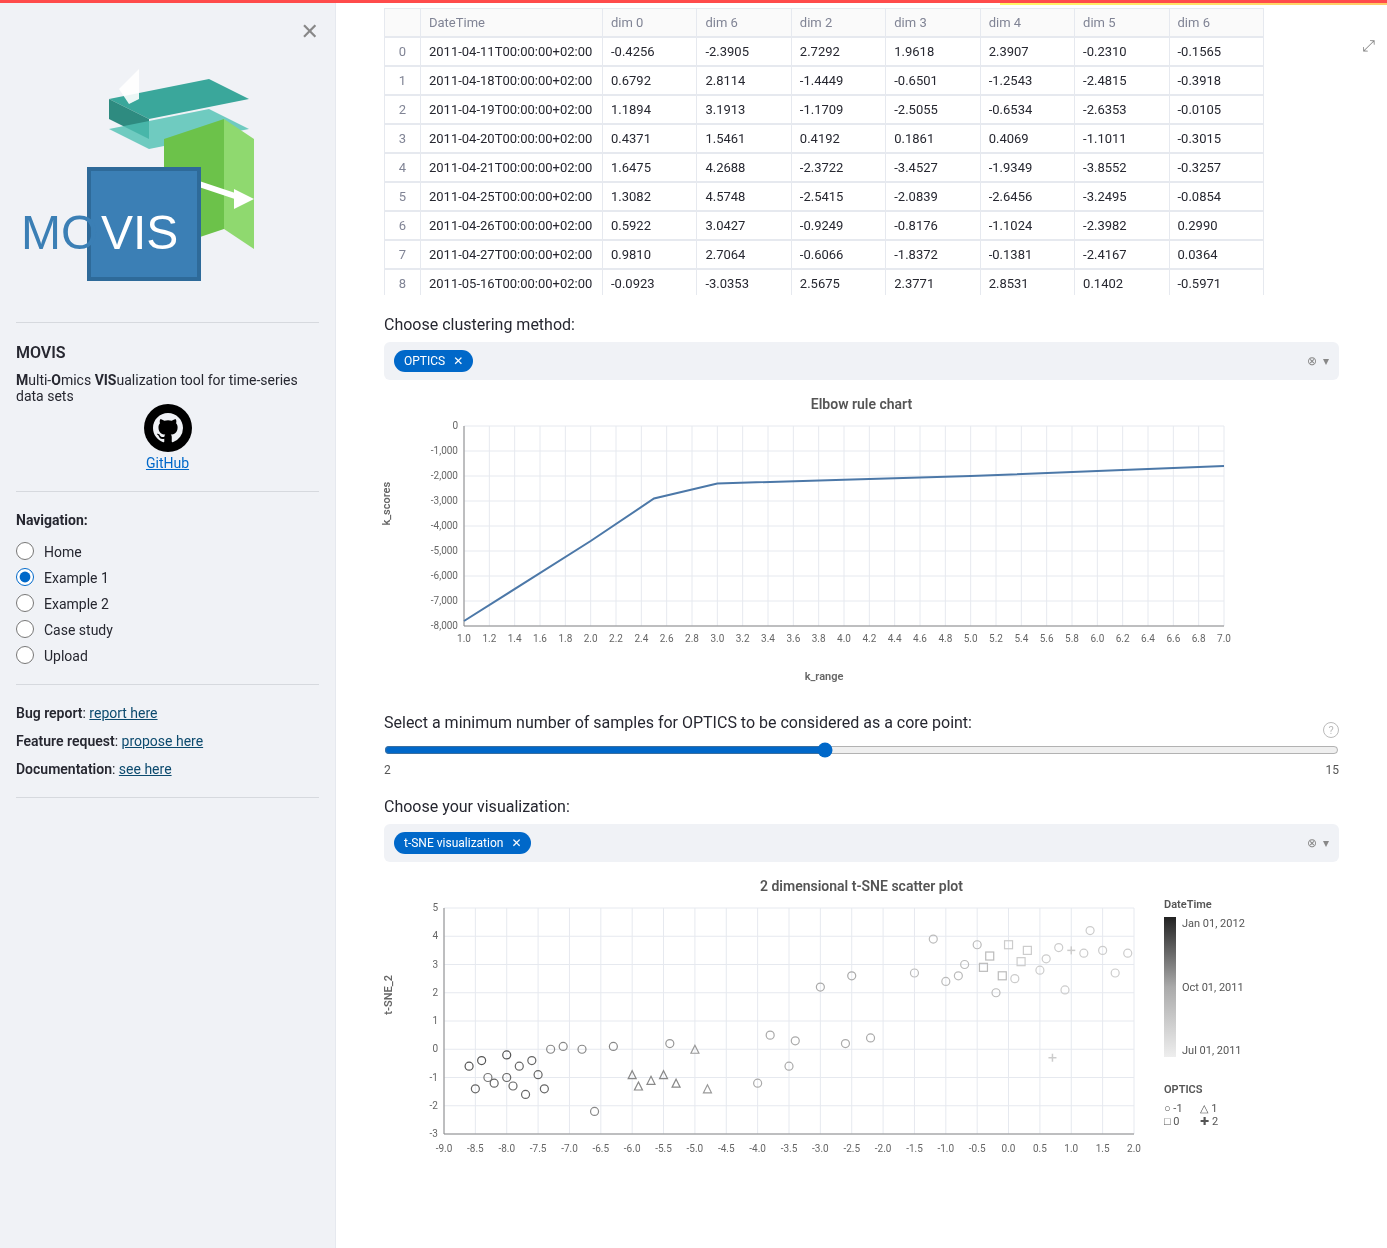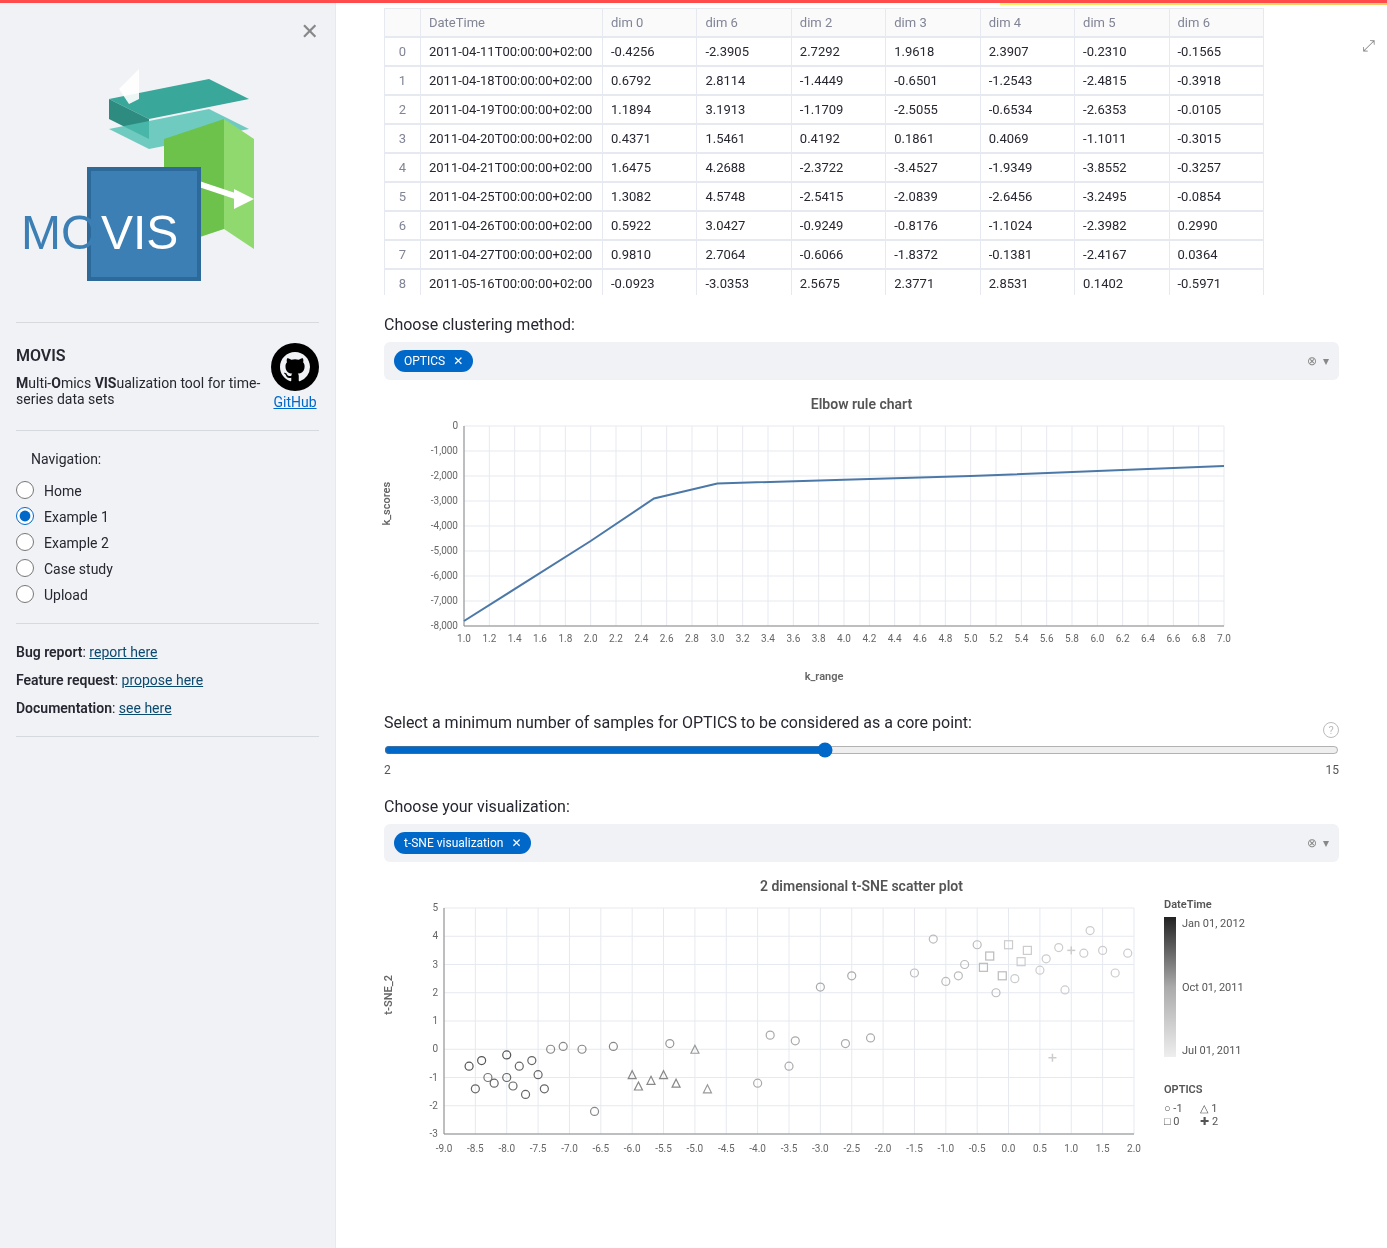--- a/index.html
+++ b/index.html
@@ -22,27 +22,27 @@
   padding: 16px;
   border-right: 1px solid #e6e9ef;
   flex-shrink: 0;
   overflow-y: auto;
 }
 .close-btn { float: right; color: #888; font-size: 22px; cursor: pointer; }
 .logo-wrap { text-align: right; margin: 30px 0 30px; }
 .logo-svg { width: 300px; height: 240px; }
 hr { border: none; border-top: 1px solid #d6d9de; margin: 20px 0; }
 .app-title { font-weight: 600; font-size: 16px; }
-.gh-block { display: flex; justify-content: flex-end; align-items: center; margin-top: 10px; }
+.gh-block { display: flex; justify-content: flex-end; align-items: center; margin-top: 10px; flex-direction: column; }
 .gh-left { flex: 1; }
 .gh-right { text-align: center; }
 .gh-icon { width: 48px; height: 48px; background: #000; border-radius: 50%; display: inline-block; position: relative; }
 .gh-icon::before { content: ""; position: absolute; width: 28px; height: 28px; background: #f0f2f6; border-radius: 50% 50% 0 0 / 60% 60% 0 0; bottom: 0; left: 10px; clip-path: polygon(20% 100%, 20% 70%, 0 50%, 10% 20%, 30% 10%, 50% 5%, 70% 10%, 90% 20%, 100% 50%, 80% 70%, 80% 100%, 60% 100%, 60% 85%, 40% 85%, 40% 100%); opacity: 0; }
 .gh-link { display: block; color: #0068c9; text-decoration: underline; margin-top: 0; }
-.nav-label { font-weight: 400; margin: 20px 15px 14px; }
+.nav-label { font-weight: 700; margin: 20px 0 14px; }
 .radio-group { }
 .radio-item { display: flex; align-items: flex-end; margin: 8px 0; cursor: pointer; }
 .radio-item input { margin-right: 10px; width: 18px; height: 18px; accent-color: #0068c9; }
 .link-row { margin: 12px 0; }
 .link-row b { font-weight: 600; }
 .link-row a { color: #0c4a6e; text-decoration: underline; }
 
 .main {
   flex: 1;
   padding: 0 48px 40px 48px;

